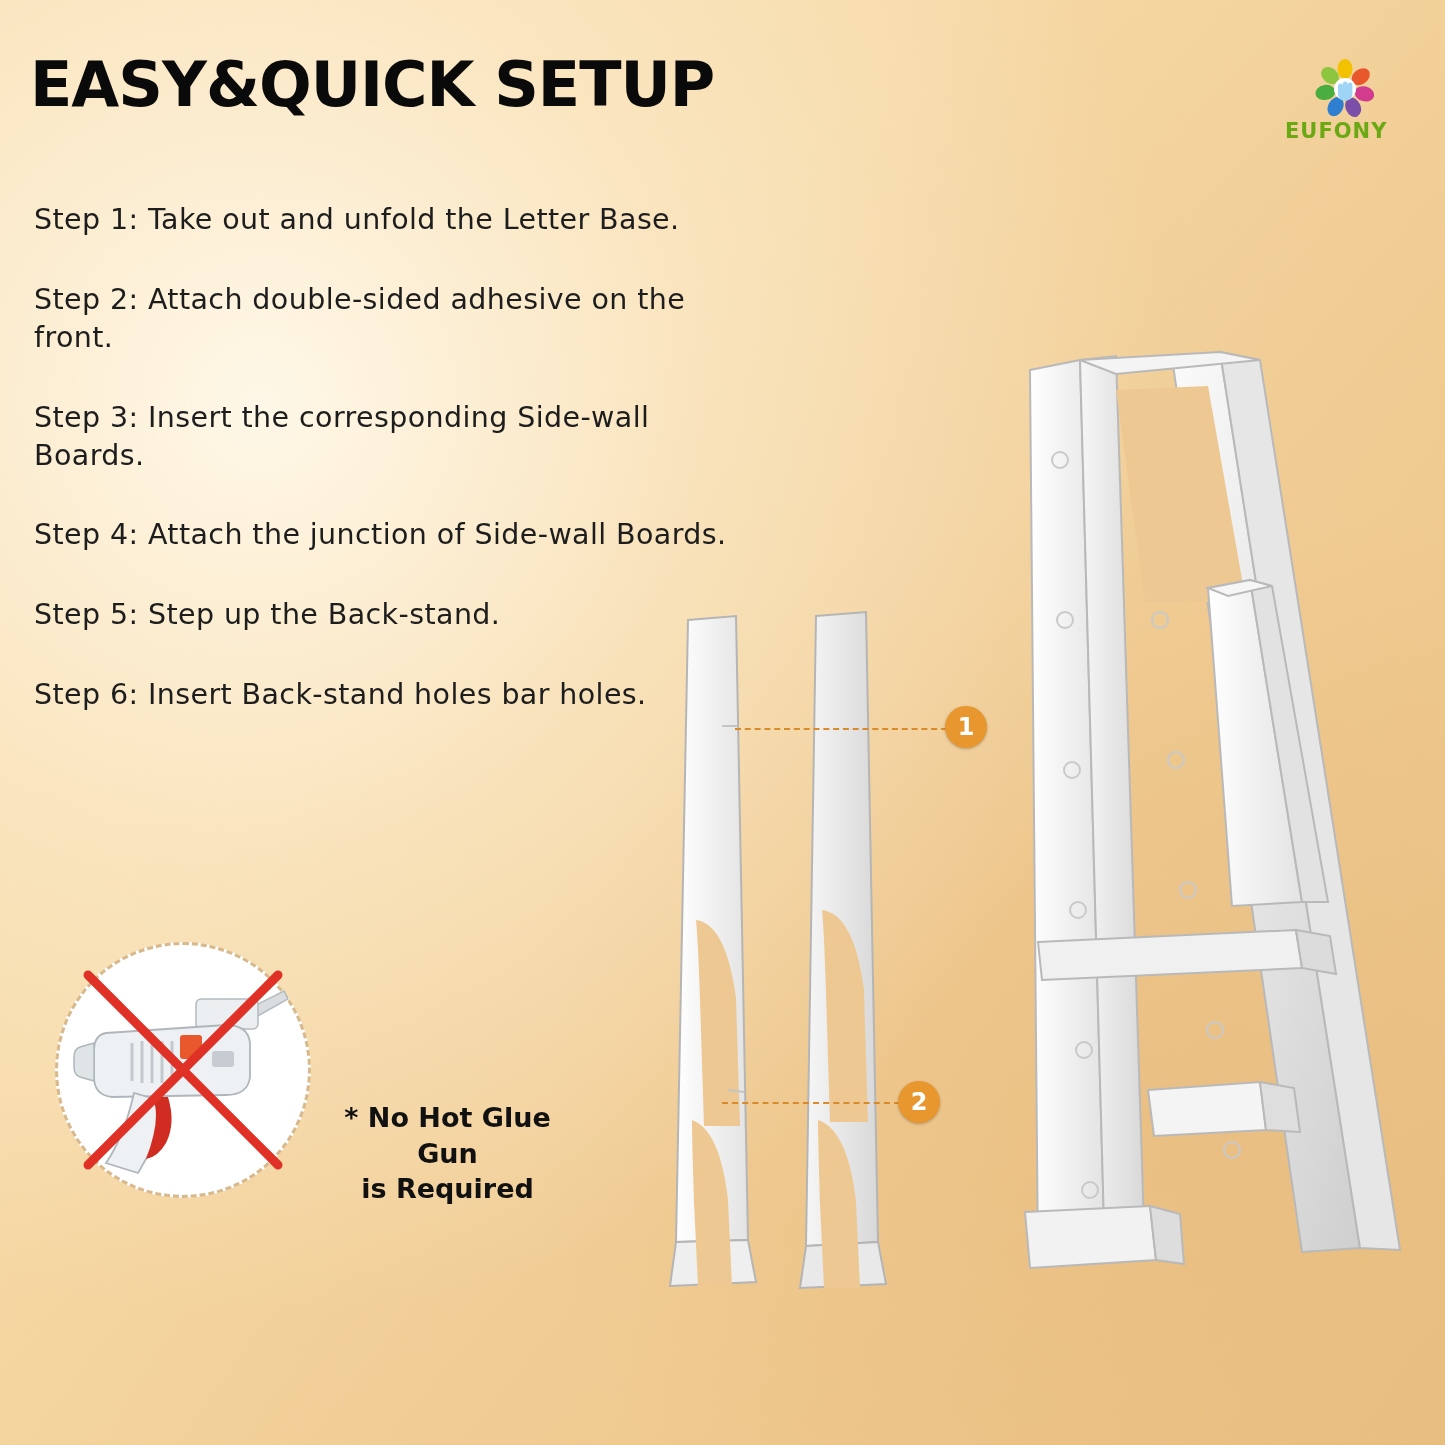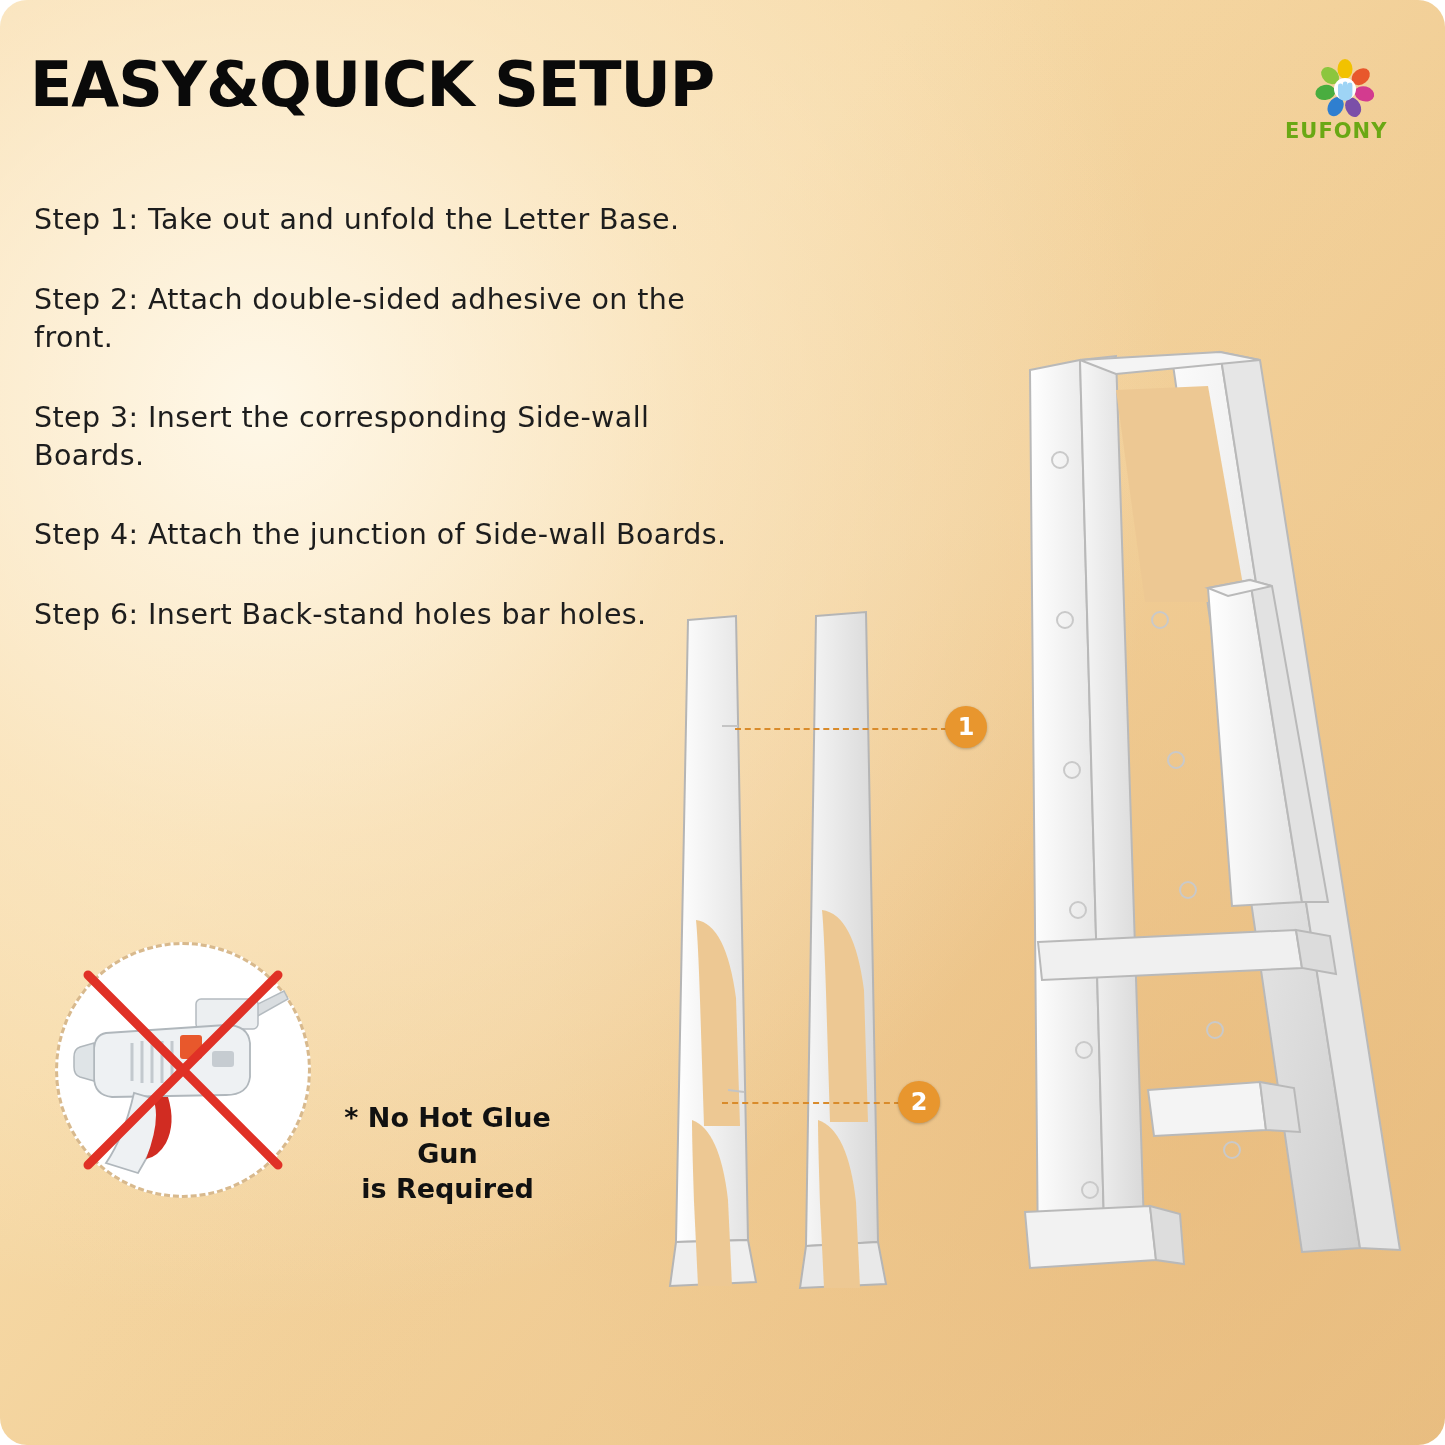--- a/index.html
+++ b/index.html
@@ -14,21 +14,20 @@
   }
   #page {
     position: relative;
     width: 1445px;
     height: 1445px;
     background:
       radial-gradient(circle at 18% 28%, rgba(255,249,235,0.95) 0%, rgba(255,243,219,0.45) 28%, rgba(255,235,200,0.0) 58%),
       radial-gradient(circle at 82% 78%, rgba(232,186,126,0.55) 0%, rgba(240,205,154,0.25) 40%, rgba(255,255,255,0) 70%),
       linear-gradient(130deg, #f7dcae 0%, #f6d9a6 35%, #efc98e 70%, #e7bb7b 100%);
     overflow: hidden;
-    border-radius: 27px;
   }
 
   
   #title {
     position: absolute;
     left: 30px;
     top: 48px;
     font-size: 62px;
     font-weight: bold;
     letter-spacing: -1px;
@@ -167,20 +166,21 @@
       </svg>
     </div>
     <div id="brand-name">EUFONY</div>
   </div>
 
   <div id="steps">
     <div class="step">Step 1: Take out and unfold the Letter Base.</div>
     <div class="step">Step 2: Attach double-sided adhesive on the front.</div>
     <div class="step">Step 3: Insert the corresponding Side-wall Boards.</div>
     <div class="step">Step 4: Attach the junction of Side-wall Boards.</div>
+    <div class="step">Step 5: Step up the Back-stand.</div>
     <div class="step">Step 6: Insert Back-stand holes bar holes.</div>
   </div>
 
   <div id="no-glue">
     <div id="glue-circle">
       <svg width="250" height="250" viewBox="0 0 250 250">
 
         <g transform="translate(18,40)">
 
           <path d="M176,22 L208,6 L212,14 L180,32 Z" fill="#d9dde0" stroke="#b4bbc0" stroke-width="1.5"></path>

